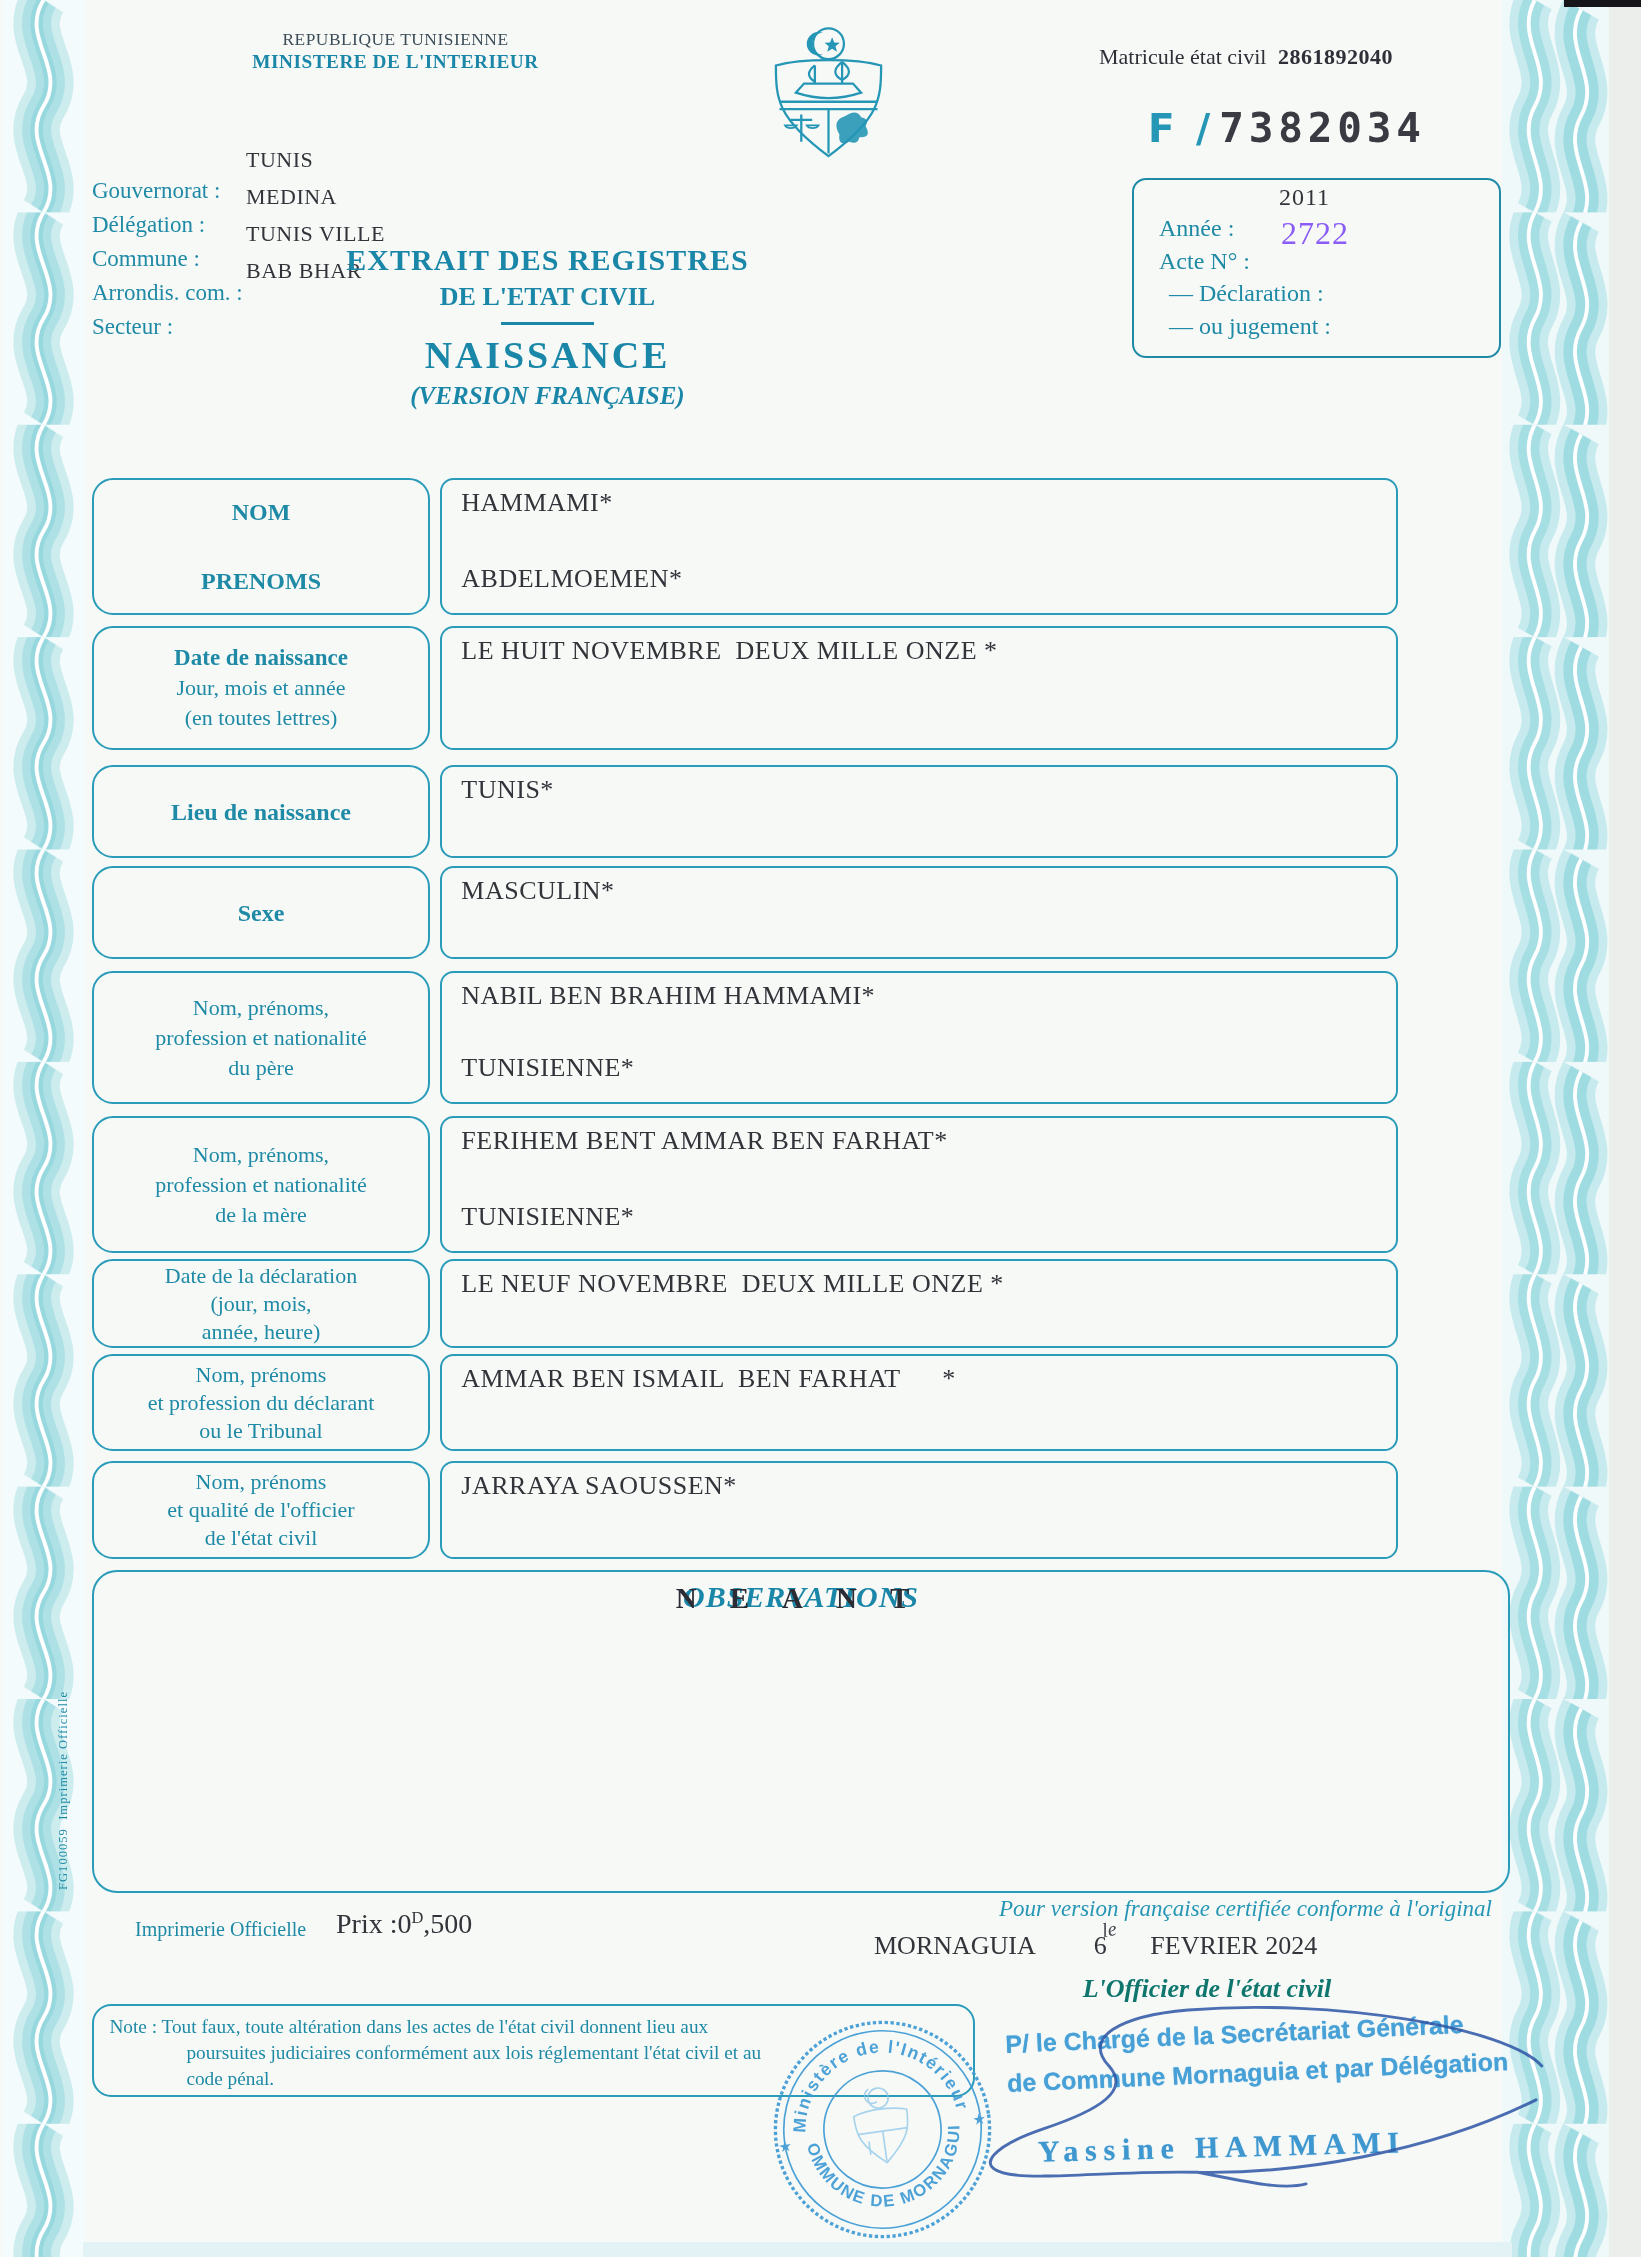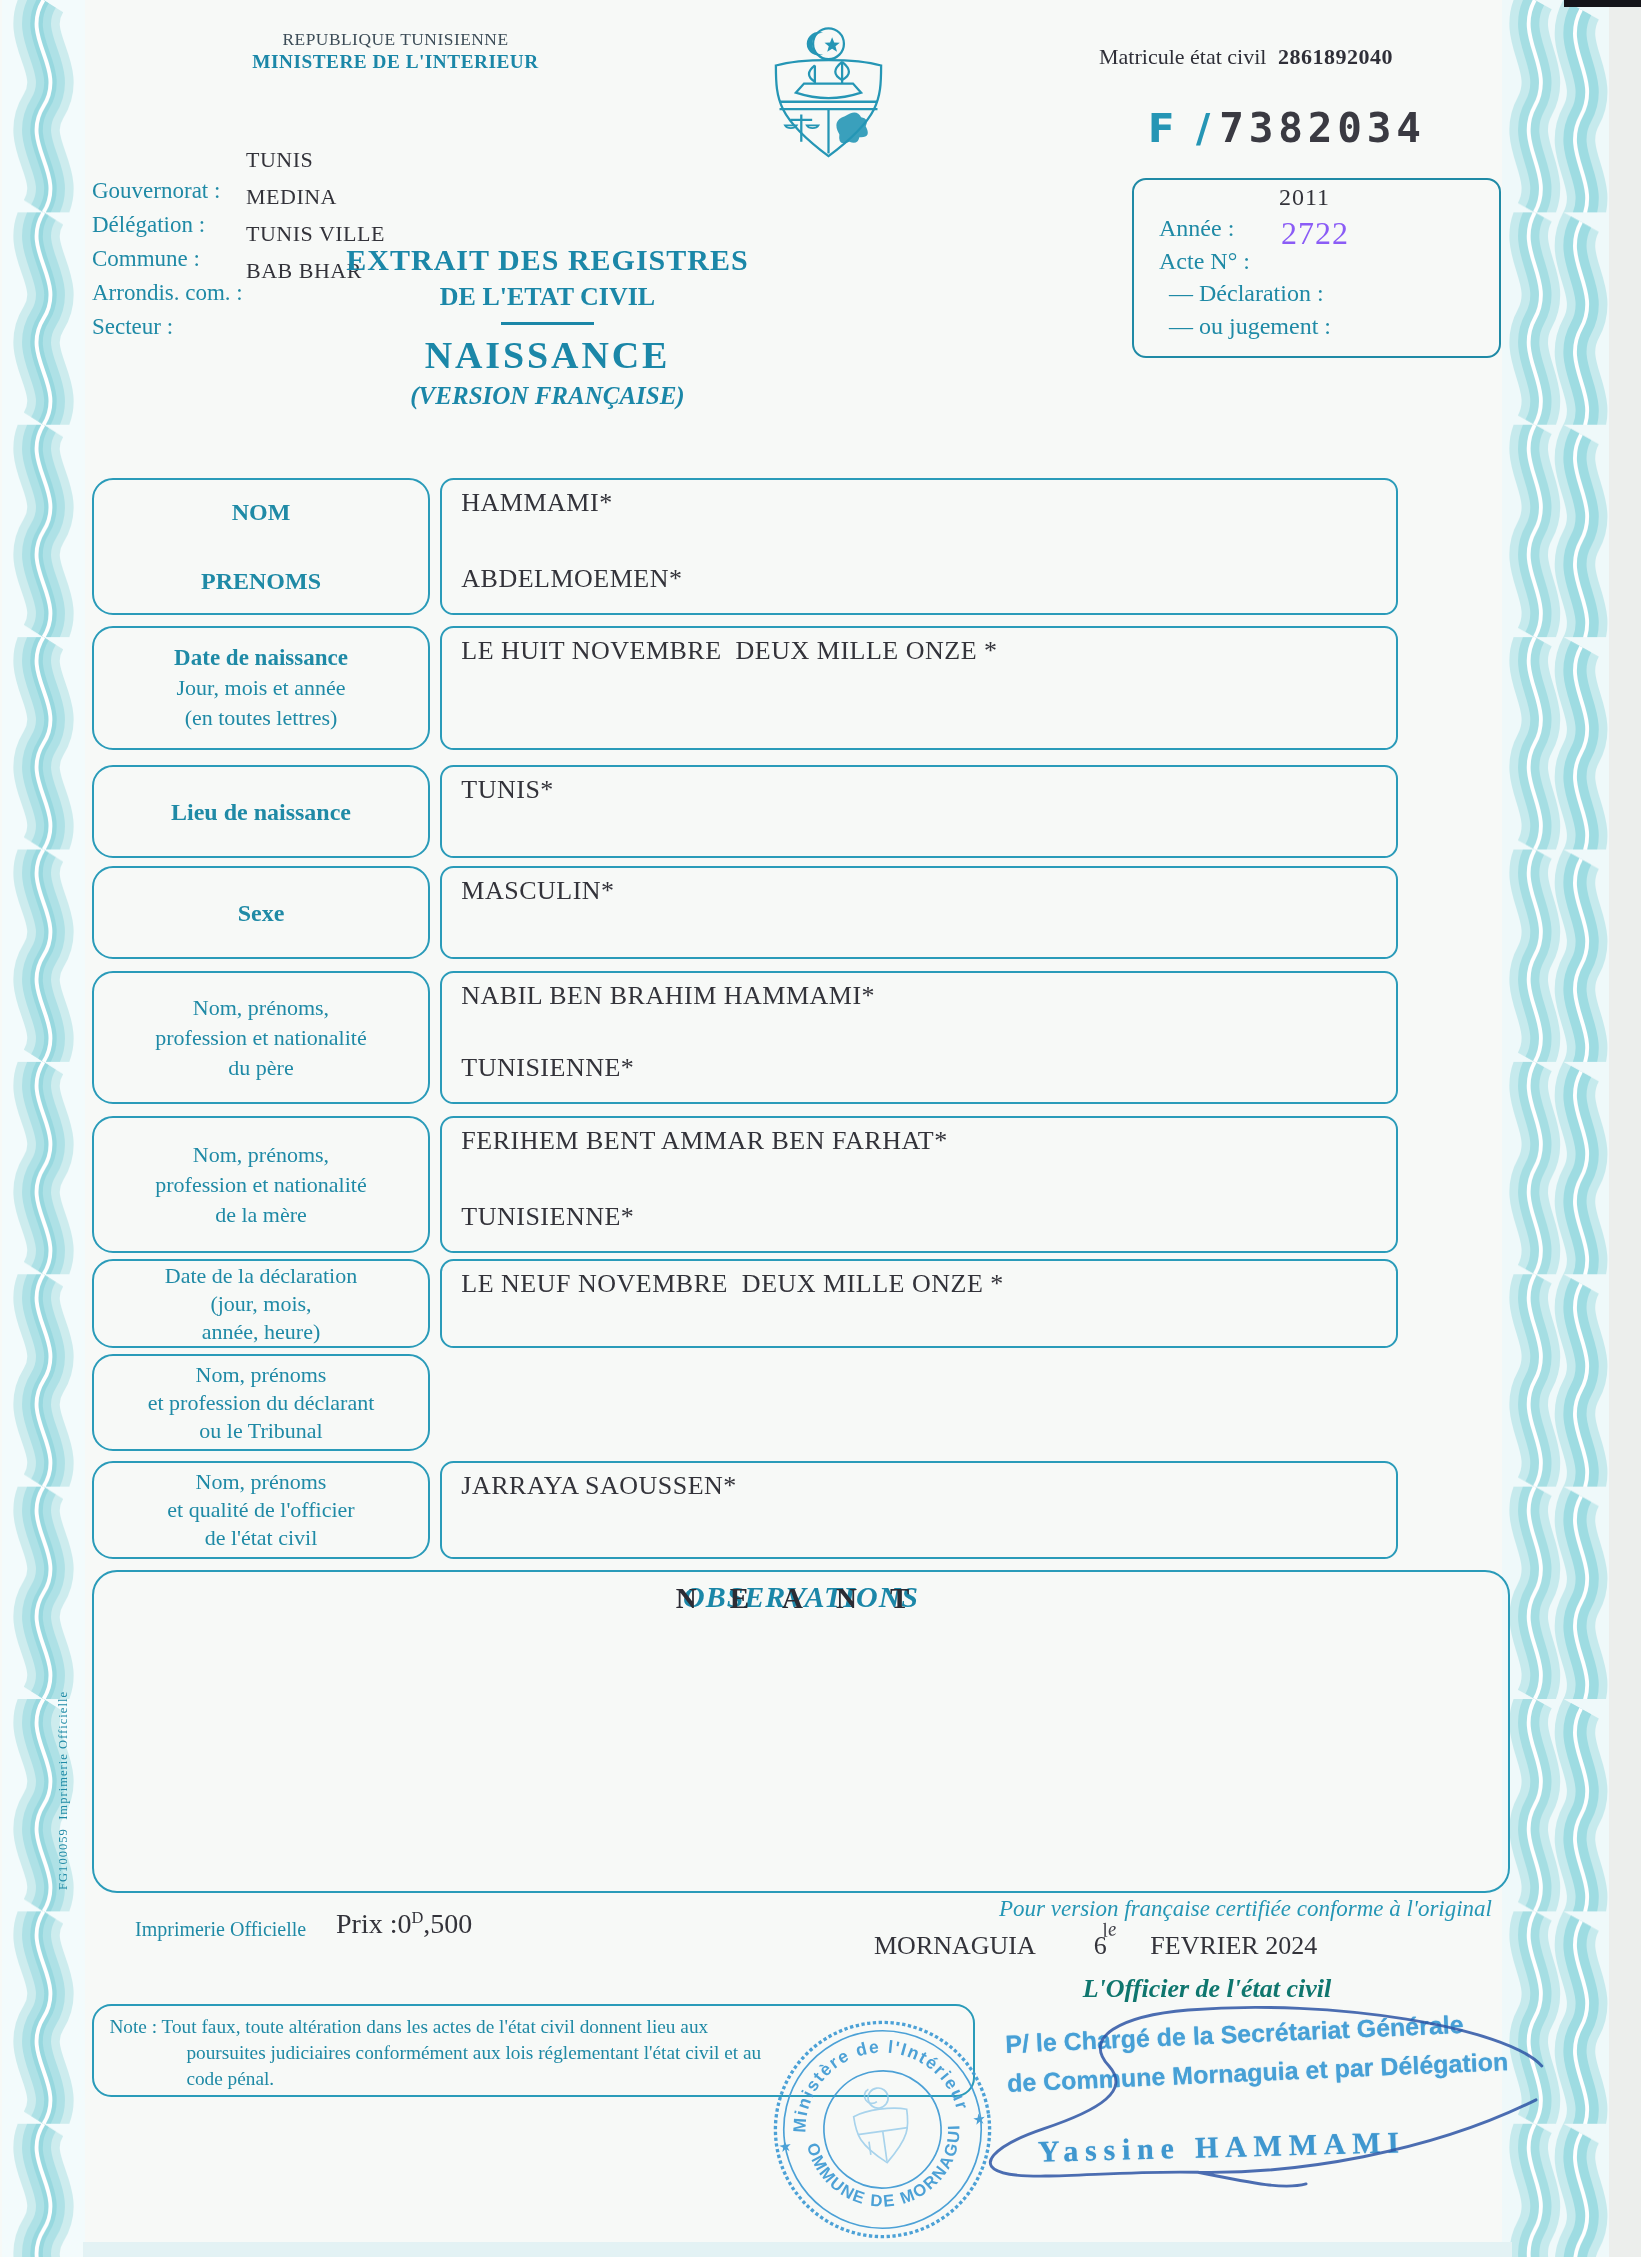--- a/index.html
+++ b/index.html
@@ -236,20 +236,23 @@
     <div class="val">
       <span>LE NEUF NOVEMBRE  DEUX MILLE ONZE *</span>
     </div>
   </div>
 
   <div class="row" style="top:1354px;height:97px;">
     <div class="lbl" style="line-height:28px;">
       <span>Nom, prénoms</span>
       <span>et profession du déclarant</span>
       <span>ou le Tribunal</span>
+    </div>
+    <div class="val">
+      <span>AMMAR BEN ISMAIL  BEN FARHAT      *</span>
     </div>
   </div>
 
   <div class="row" style="top:1461px;height:98px;">
     <div class="lbl" style="line-height:28px;">
       <span>Nom, prénoms</span>
       <span>et qualité de l'officier</span>
       <span>de l'état civil</span>
     </div>
     <div class="val">

